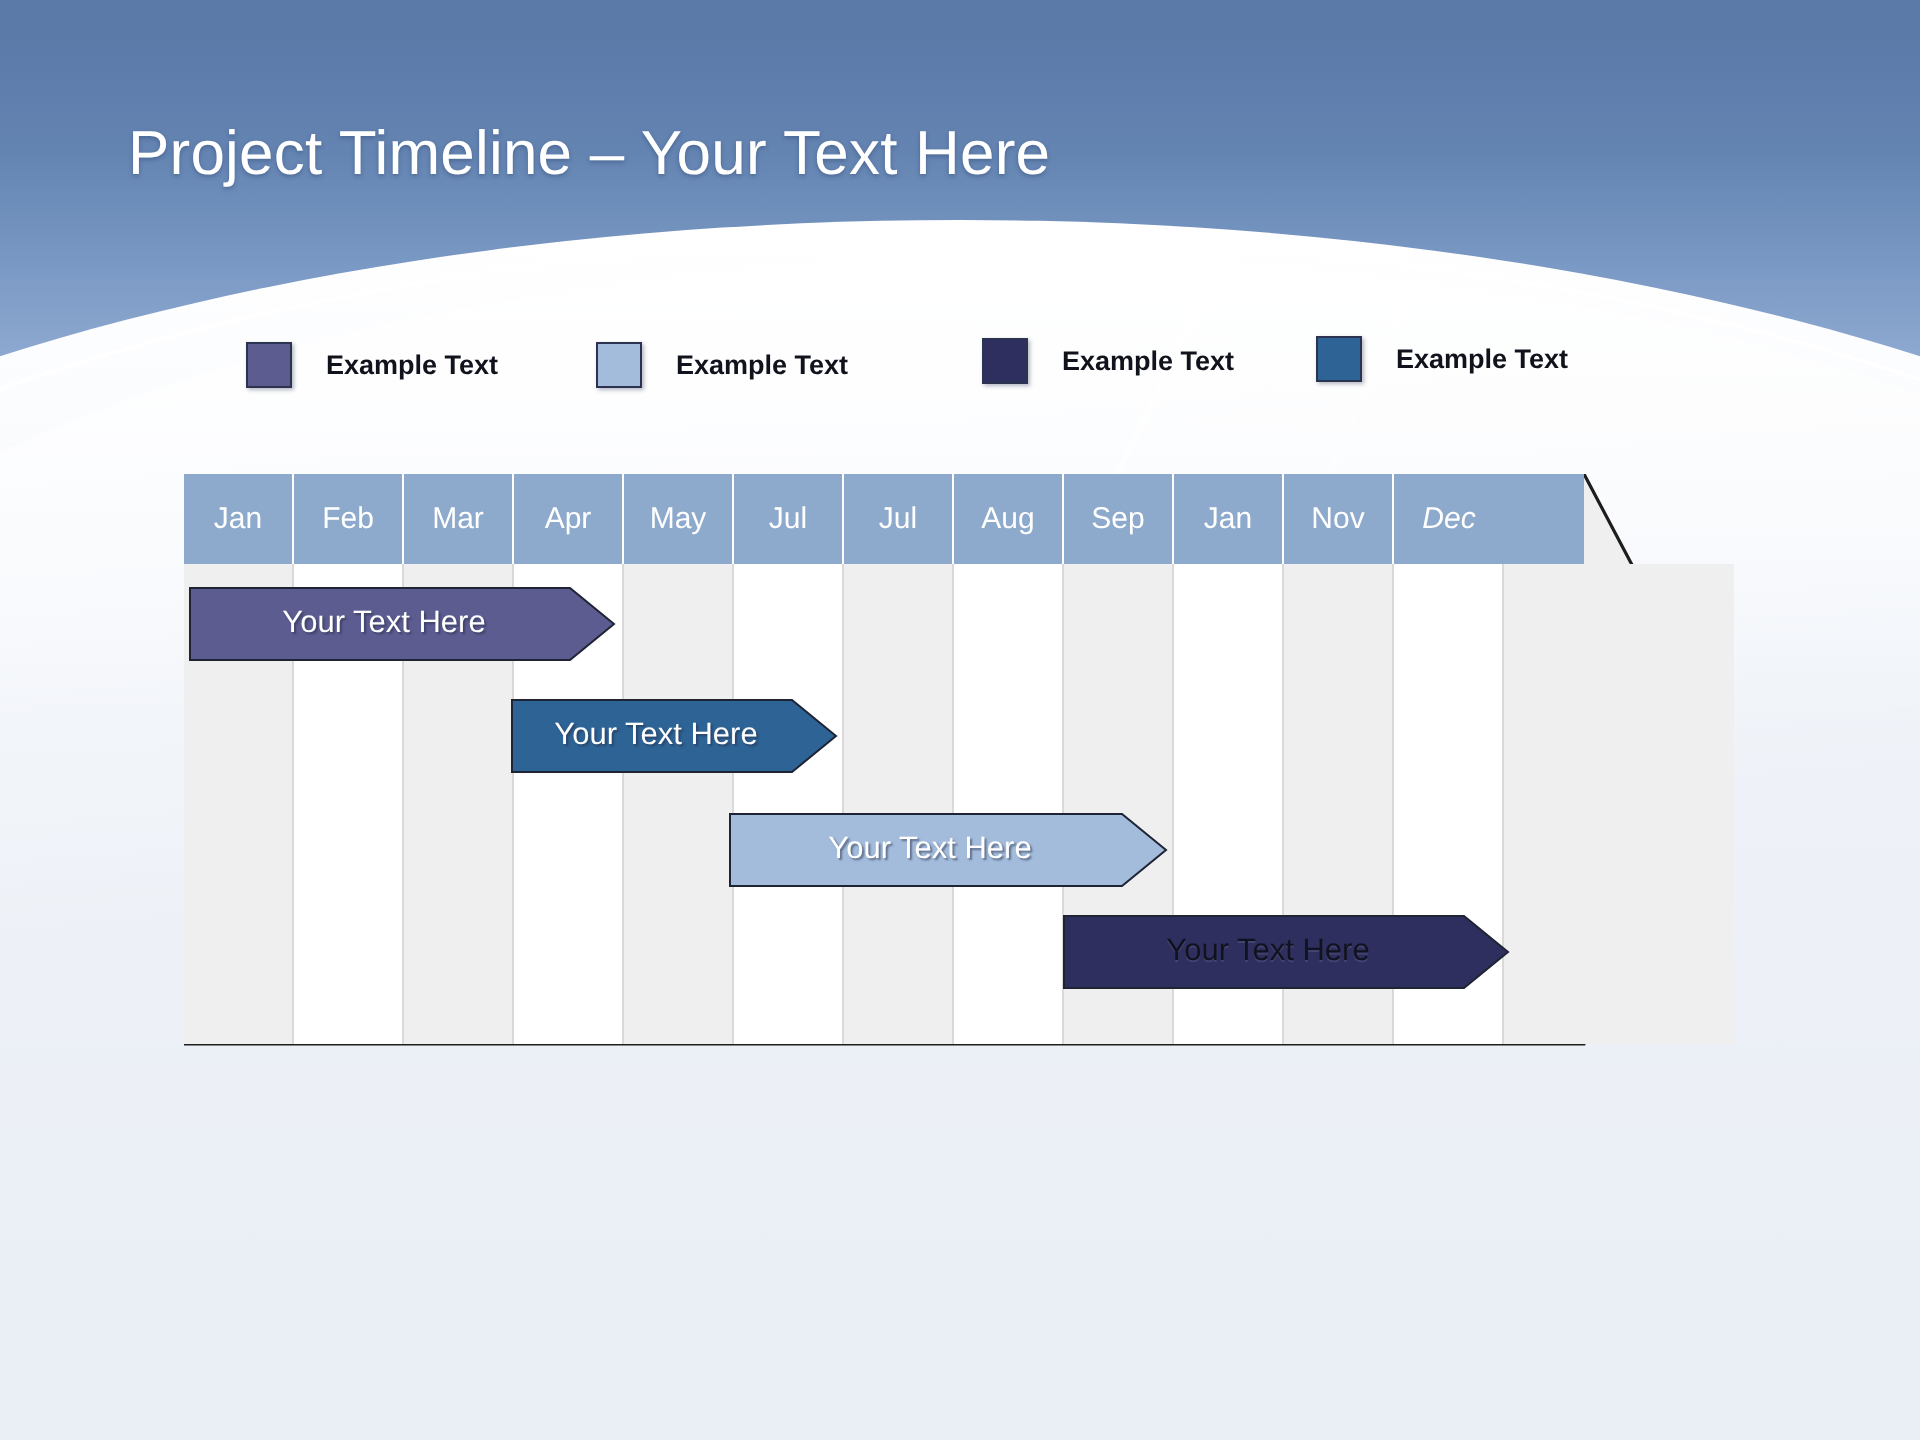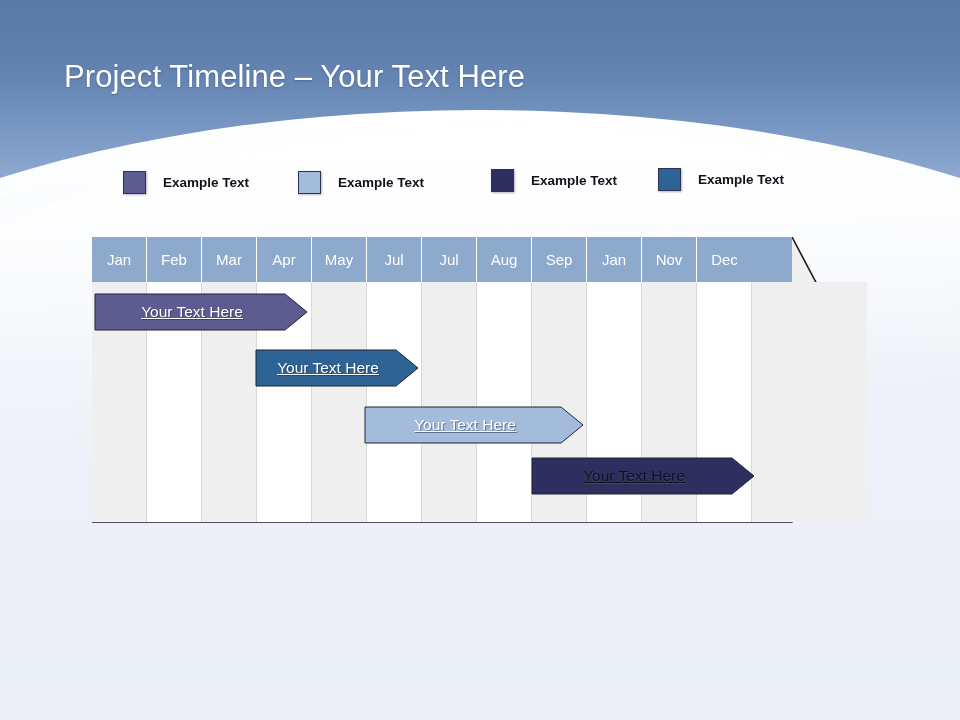--- a/index.html
+++ b/index.html
@@ -79,40 +79,40 @@
   #arrowSvg{position:absolute;left:0;top:0;}
 
   
   #months{position:absolute;left:0;top:0;height:45px;display:flex;}
   .mo{
     width:55px;height:45px;background:#8da9cc;
     display:flex;align-items:center;justify-content:center;
     color:#ffffff;font-size:15px;
     border-right:1px solid #ffffff;box-sizing:border-box;
   }
-  .mo:last-child{border-right:none;}
+  .mo:last-child{border-right:none;font-style:italic;}
 
   
   #cols{position:absolute;left:0;top:45px;height:240px;display:flex;}
   .col{width:55px;height:240px;box-sizing:border-box;}
   .col.alt{background:#efefef;}
   .col.plain{background:#ffffff;}
   .col .sep{display:block;width:1px;height:100%;background:#d9d9d9;margin-left:54px;}
 
   
   #tail{position:absolute;left:660px;top:45px;width:115px;height:240px;background:#efefef;}
   #tailhead{position:absolute;left:660px;top:0;width:40px;height:45px;background:#8da9cc;}
 
   
   .bar{position:absolute;height:36px;}
   .bar svg{position:absolute;left:0;top:0;overflow:visible;}
   .bar .txt{
     position:absolute;left:0;top:0;height:36px;line-height:36px;
     width:100%;text-align:center;font-size:15.5px;white-space:nowrap;
-    padding-right:18px;box-sizing:border-box;text-decoration:underline;
+    padding-right:18px;box-sizing:border-box;
   }
   .bar.light-txt .txt{color:#ffffff;text-shadow:1px 1px 1px rgba(40,45,70,.55);}
   .bar.dark-txt  .txt{color:#11121f;text-shadow:0 1px 0 rgba(255,255,255,.10);}
 </style>
 </head>
 <body>
 
 <div id="bg">
   <div class="bg-base"></div>
 

